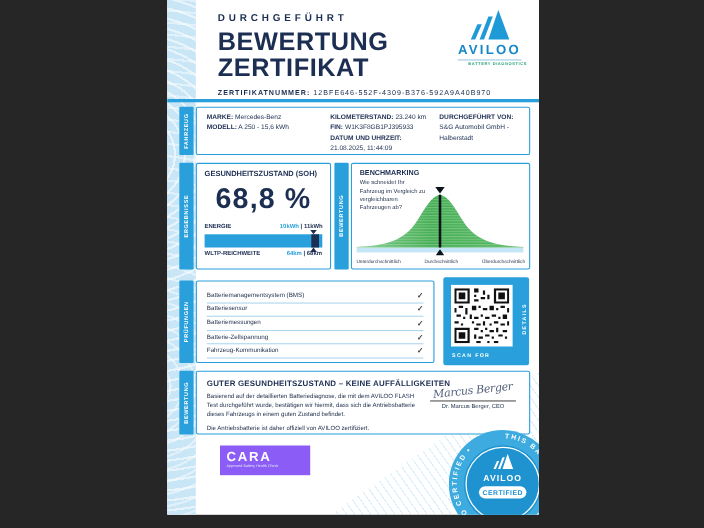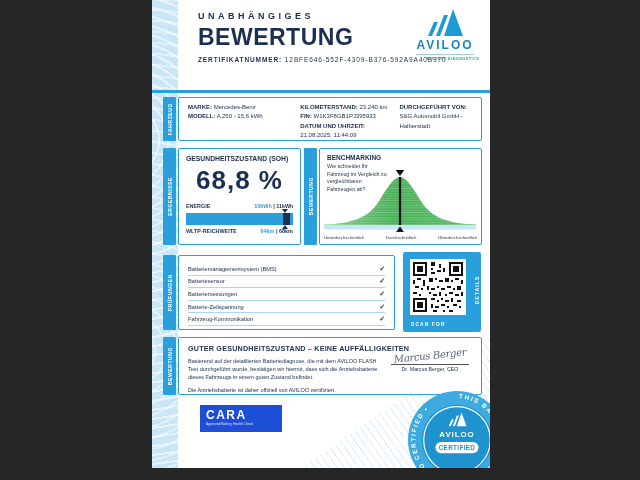--- a/index.html
+++ b/index.html
@@ -95,37 +95,38 @@
   .as-body { margin-top:4px; width:212px; font-size:6px; transform:scale(.92);
     transform-origin:left top; line-height:1.5; color:#24344f; }
   .as-body p + p { margin-top:5px; }
   .sig { position:absolute; right:10px; top:12px; width:82px; text-align:center; }
   .sig-name { font-family:"DejaVu Serif", serif; font-style:italic; font-size:10px;
     color:#55627c; transform:rotate(-6deg); letter-spacing:-.3px; white-space:nowrap; }
   .sig-rule { border-top:1px solid #555; margin:3px 2px 2px; }
   .sig-cap { font-size:6px; transform:scale(.88); transform-origin:center top; color:#24344f; white-space:nowrap; }
 
   
-  .cara { position:absolute; left:48px; top:405px; width:82px; height:27px; background:#1d4ed8;
+  .cara { position:absolute; left:48px; top:405px; width:82px; height:27px; background:#8b5cf6;
     color:#fff; padding:3px 6px 2px; }
   .cara-name { font-size:12px; font-weight:bold; letter-spacing:1.5px; }
   .cara-sub { font-size:6px; transform:scale(.56); transform-origin:left top; white-space:nowrap; color:#dfe6f5; }
   .badge { position:absolute; left:256px; top:391px; width:98px; height:98px; }
 </style>
 </head>
 <body>
 
 <div class="page">
   <div class="left-wave"></div>
   <div class="br-wave"></div>
 
   <div class="header">
-    <div class="kicker">UNABHÄNGIGES</div>
+    <div class="kicker">DURCHGEFÜHRT</div>
     <div class="title">
       <div>BEWERTUNG</div>
+      <div>ZERTIFIKAT</div>
     </div>
     <div class="certnum">
       <b>ZERTIFIKATNUMMER:</b>
       <span>12BFE646-552F-4309-B376-592A9A40B970</span>
     </div>
   </div>
   <div class="logo">
     <svg width="38" height="28" viewBox="0 0 38 28">
       <path fill="#1e9ad6" d="M2,27 L8,13 L12,13 L6,27 Z"></path>
       <path fill="#1e9ad6" d="M10,27 L18,6 L22,6 L14,27 Z"></path>

